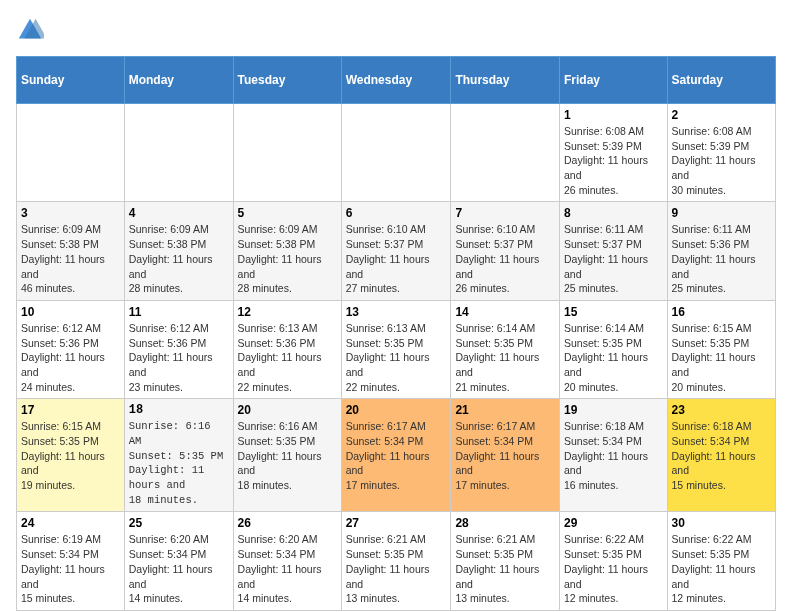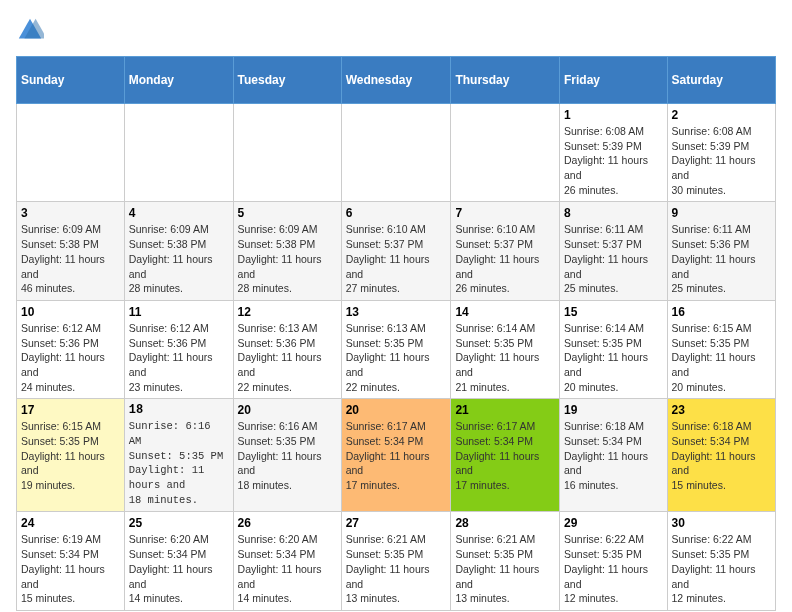--- a/index.html
+++ b/index.html
@@ -207,21 +207,21 @@
           <div class="day-info">Sunrise: 6:16 AM<br>Sunset: 5:35 PM<br>Daylight: 11 hours and<br><span>18 minutes.</span></div>
         </td>
         <td style="background: rgb(245, 245, 245);">
           <span class="day-num">20</span>
           <div class="day-info">Sunrise: 6:16 AM<br>Sunset: 5:35 PM<br>Daylight: 11 hours and<br><span>18 minutes.</span></div>
         </td>
         <td style="background: #fdba74;">
           <span class="day-num">20</span>
           <div class="day-info">Sunrise: 6:17 AM<br>Sunset: 5:34 PM<br>Daylight: 11 hours and<br><span>17 minutes.</span></div>
         </td>
-        <td style="background: #84cc16;">
+        <td style="background: #fdba74;">
           <span class="day-num">21</span>
           <div class="day-info">Sunrise: 6:17 AM<br>Sunset: 5:34 PM<br>Daylight: 11 hours and<br><span>17 minutes.</span></div>
         </td>
         <td style="background: rgb(245, 245, 245);">
           <span class="day-num">19</span>
           <div class="day-info">Sunrise: 6:18 AM<br>Sunset: 5:34 PM<br>Daylight: 11 hours and<br><span>16 minutes.</span></div>
         </td>
         <td style="background: #fde047;">
           <span class="day-num">23</span>
           <div class="day-info">Sunrise: 6:18 AM<br>Sunset: 5:34 PM<br>Daylight: 11 hours and<br><span>15 minutes.</span></div>

